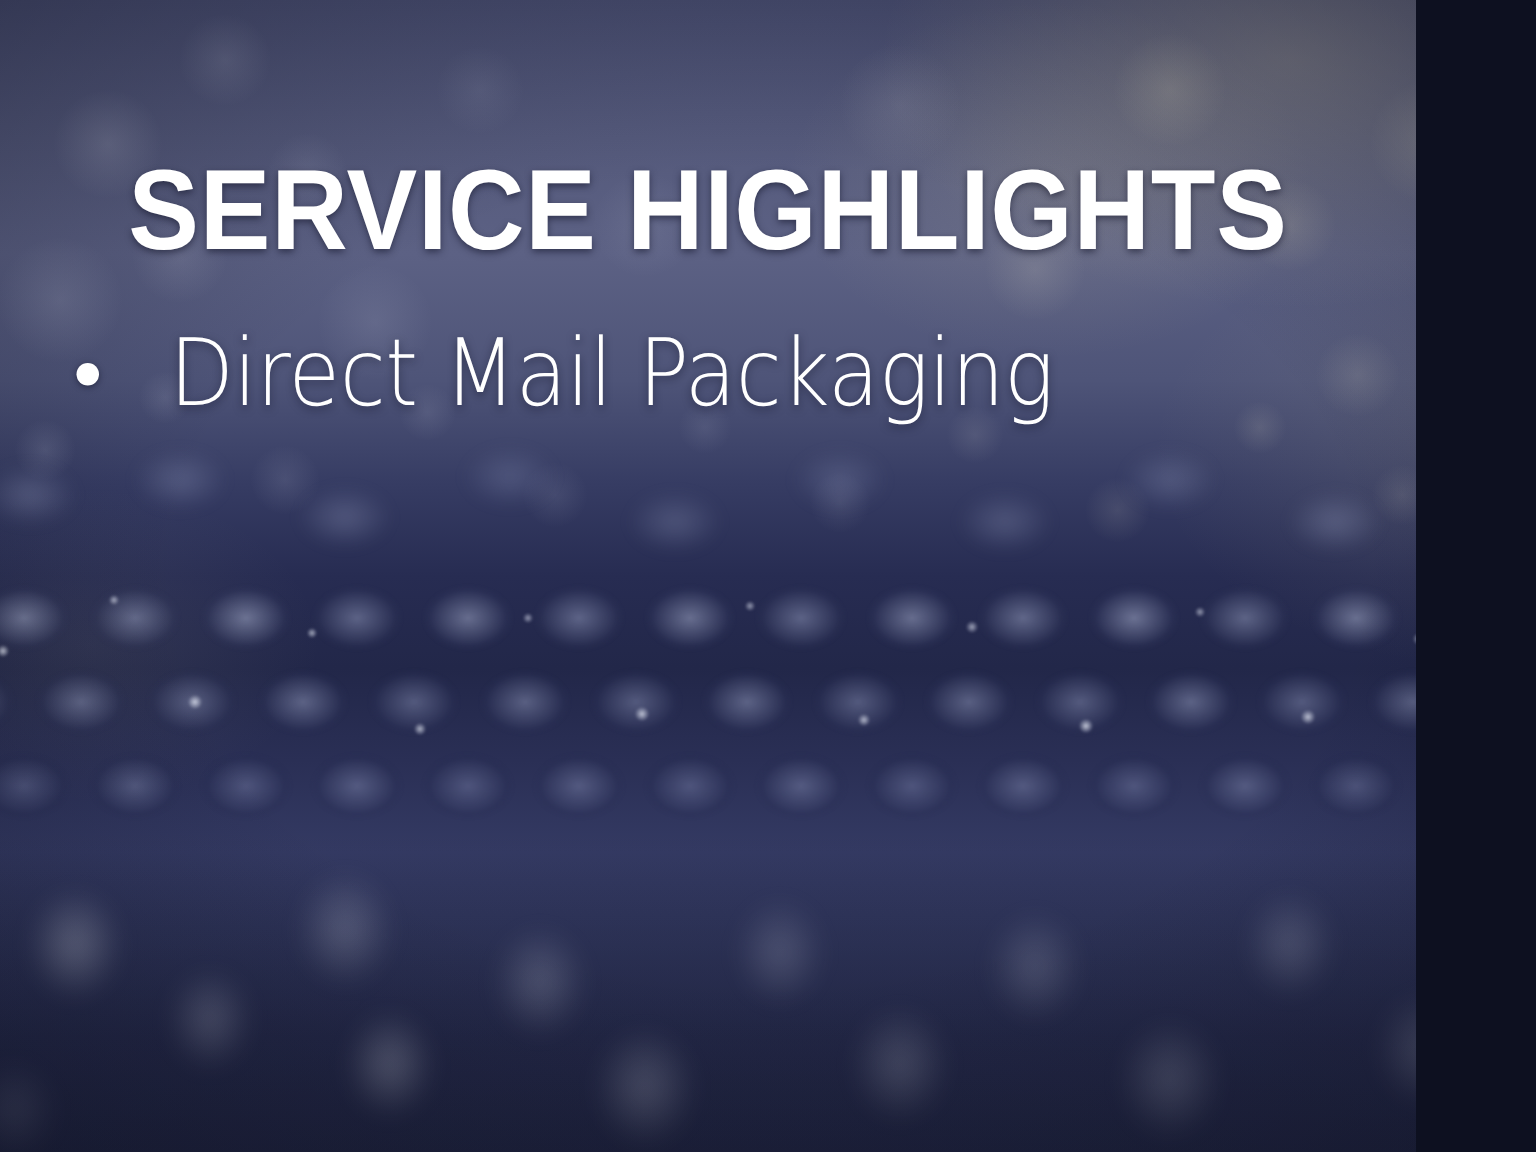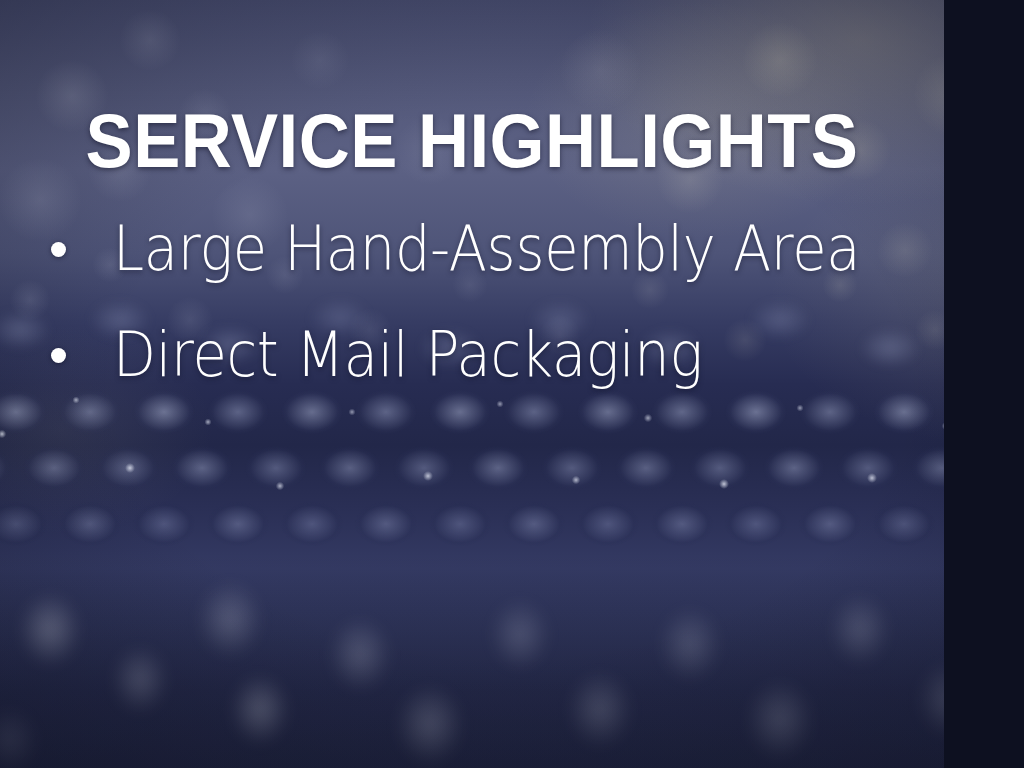--- a/index.html
+++ b/index.html
@@ -285,24 +285,20 @@
   <div class="bg-focus"></div>
   <div class="bg-bokeh-bot"></div>
   <div class="bg-layer bg-vignette"></div>
 
   <div class="content">
 
     <h1 class="slide-title">SERVICE HIGHLIGHTS</h1>
 
     <ul class="bullet-list">
 
-      <li class="bullet-item">
-        <span class="bullet-dot"></span>
-        <span class="bullet-text">Large Hand-Assembly Area</span>
-      </li>
 
 
 
       <li class="bullet-item">
         <span class="bullet-dot"></span>
         <span class="bullet-text">Direct Mail Packaging</span>
       </li>
 
 
     </ul>

